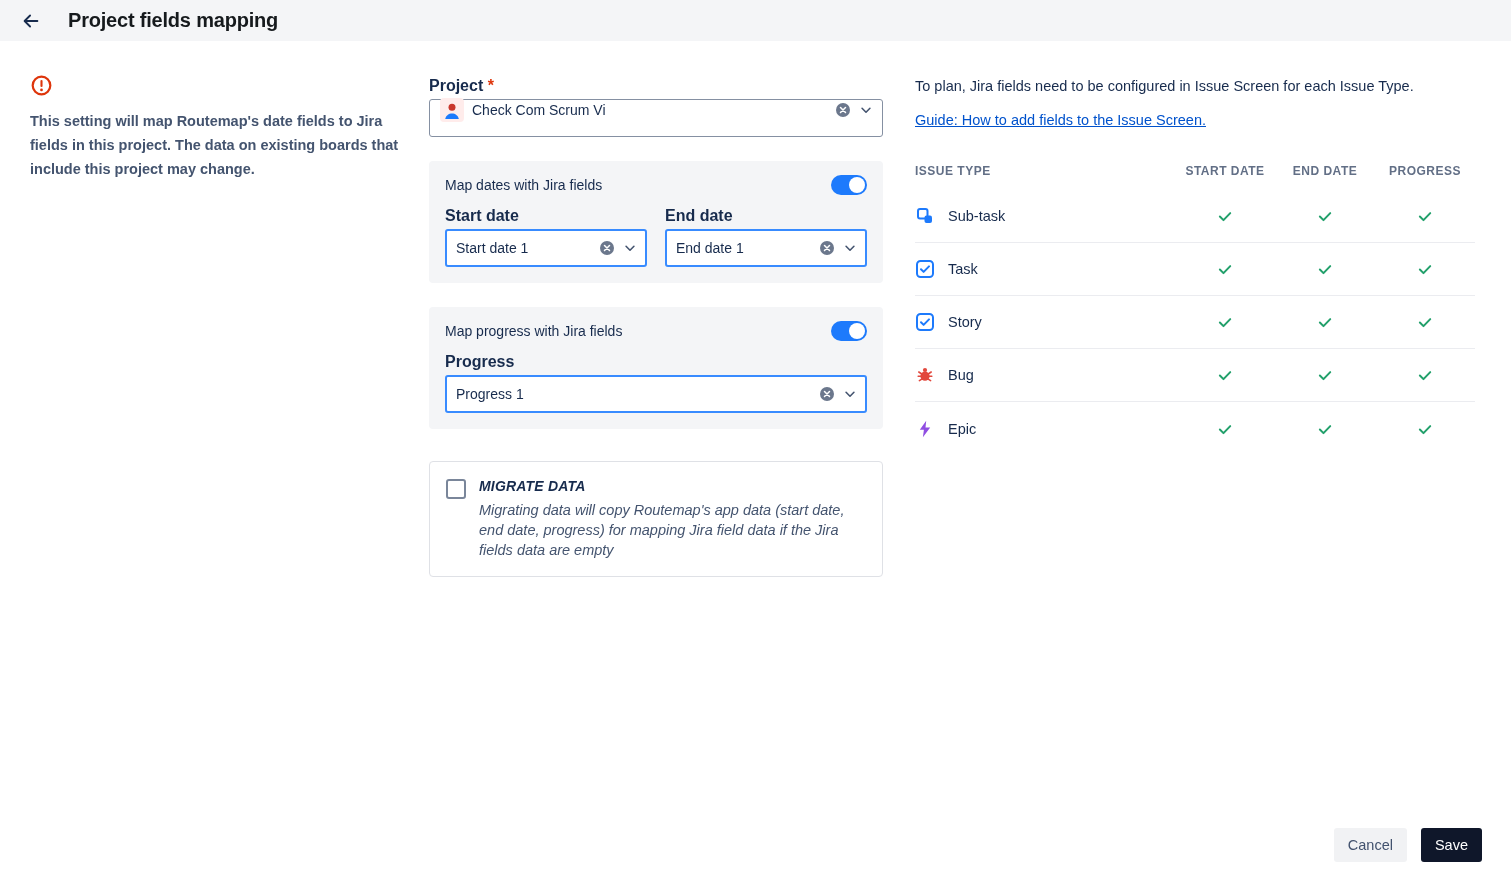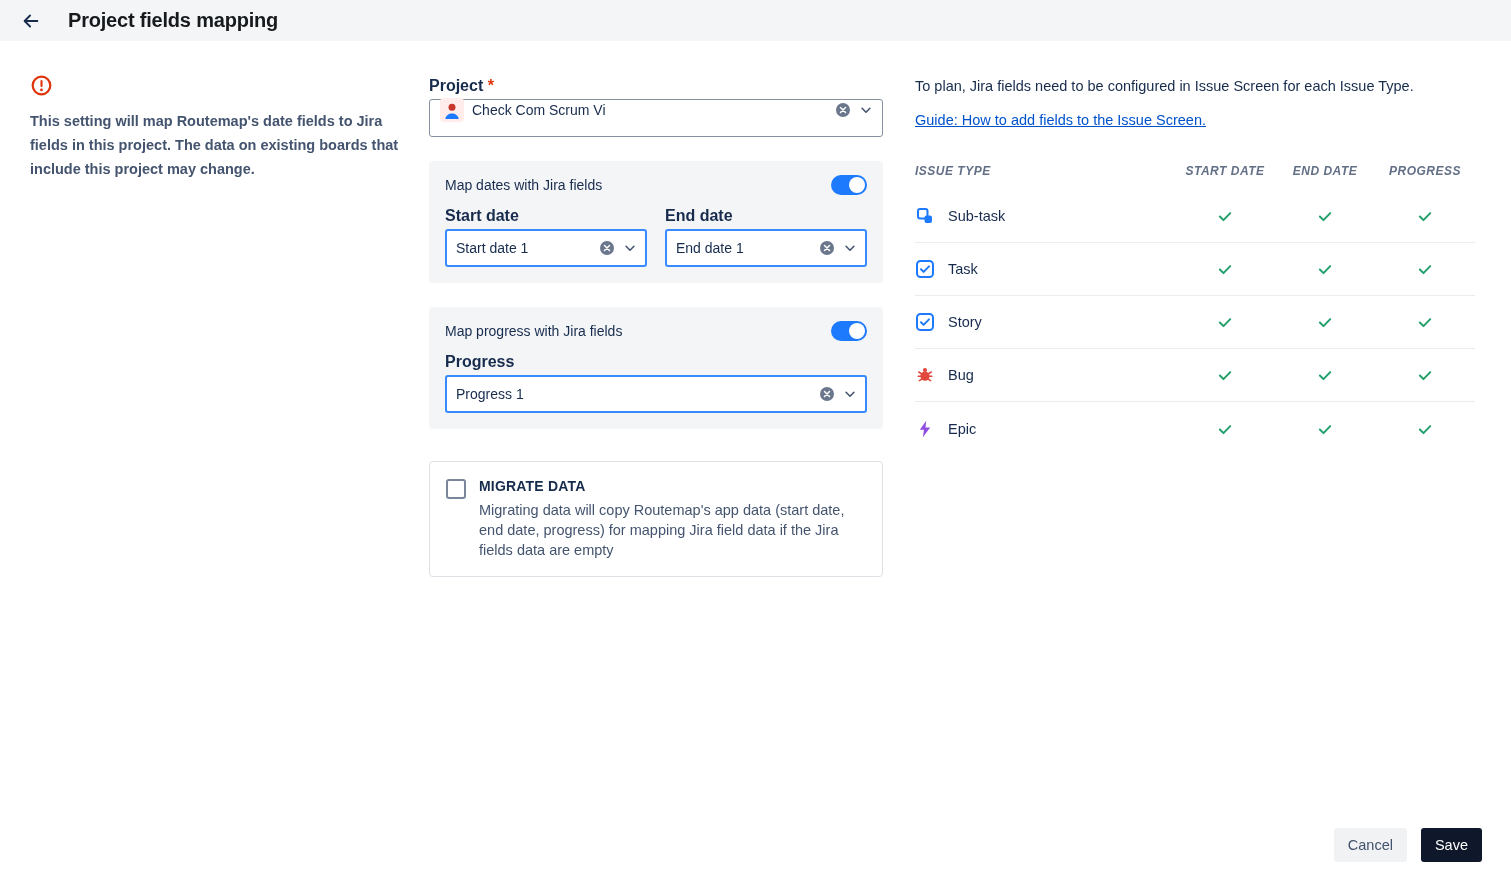--- a/index.html
+++ b/index.html
@@ -33,32 +33,32 @@
 
   .card { margin-top:24px; background:#F4F5F7; border-radius:4px; padding:14px 16px 16px; }
   .card-head { display:flex; align-items:center; justify-content:space-between; }
   .card-title { font-size:14px; color:#172B4D; }
   .toggle { width:36px; height:20px; border-radius:10px; background:#1D7AFC; position:relative; cursor:pointer; flex:none; }
   .toggle .knob { position:absolute; top:2px; left:18px; width:16px; height:16px; border-radius:50%; background:#fff; }
   .fields-row { display:flex; gap:18px; margin-top:13px; }
   .fields-row .field { flex:1; min-width:0; }
   .single-field { margin-top:13px; }
 
-  .migrate-card { margin-top:32px; background:#fff; border:1px solid #DFE1E6; border-radius:4px; padding:16px; display:flex; gap:13px; }
+  .migrate-card { margin-top:32px; background:#fff; border:1px solid #DFE1E6; border-radius:4px; padding:16px; display:flex; gap:13px;font-style:italic; }
   .checkbox { width:20px; height:20px; border:2px solid #7A869A; border-radius:3px; background:#fff; flex:none; margin-top:1px; cursor:pointer; }
   .migrate-title { font-size:14px; font-weight:700; letter-spacing:0.2px; }
   .migrate-desc { margin-top:6px; font-size:14.5px; color:#44546F; line-height:20px; max-width:378px; }
 
   
   .panel-col { position:absolute; left:915px; top:78px; width:560px; }
   .panel-intro { font-size:14.5px; color:#172B4D; }
   .guide-link { display:inline-block; margin-top:18px; font-size:14.5px; color:#0052CC; text-decoration:underline; cursor:pointer; }
   .itable { margin-top:23px; }
   .itable-head { display:flex; align-items:center; height:38px; }
-  .th { font-size:12px; font-weight:700; color:#626F86; letter-spacing:0.5px;font-style:italic; }
+  .th { font-size:12px; font-weight:700; color:#626F86; letter-spacing:0.5px; }
   .col-type { flex:1; display:flex; align-items:center; }
   .col-c { width:100px; text-align:center; }
   .itable-row { display:flex; align-items:center; height:53px; border-bottom:1px solid #EBECF0; }
   .itable-row:last-child { border-bottom:none; }
   .row-icon { width:20px; height:20px; flex:none; display:flex; }
   .row-label { font-size:14.5px; color:#172B4D; margin-left:13px; }
   .cell-check { width:100px; display:flex; justify-content:center; }
 
   
   .footer-actions { position:absolute; right:29px; bottom:21px; display:flex; gap:14px; }

